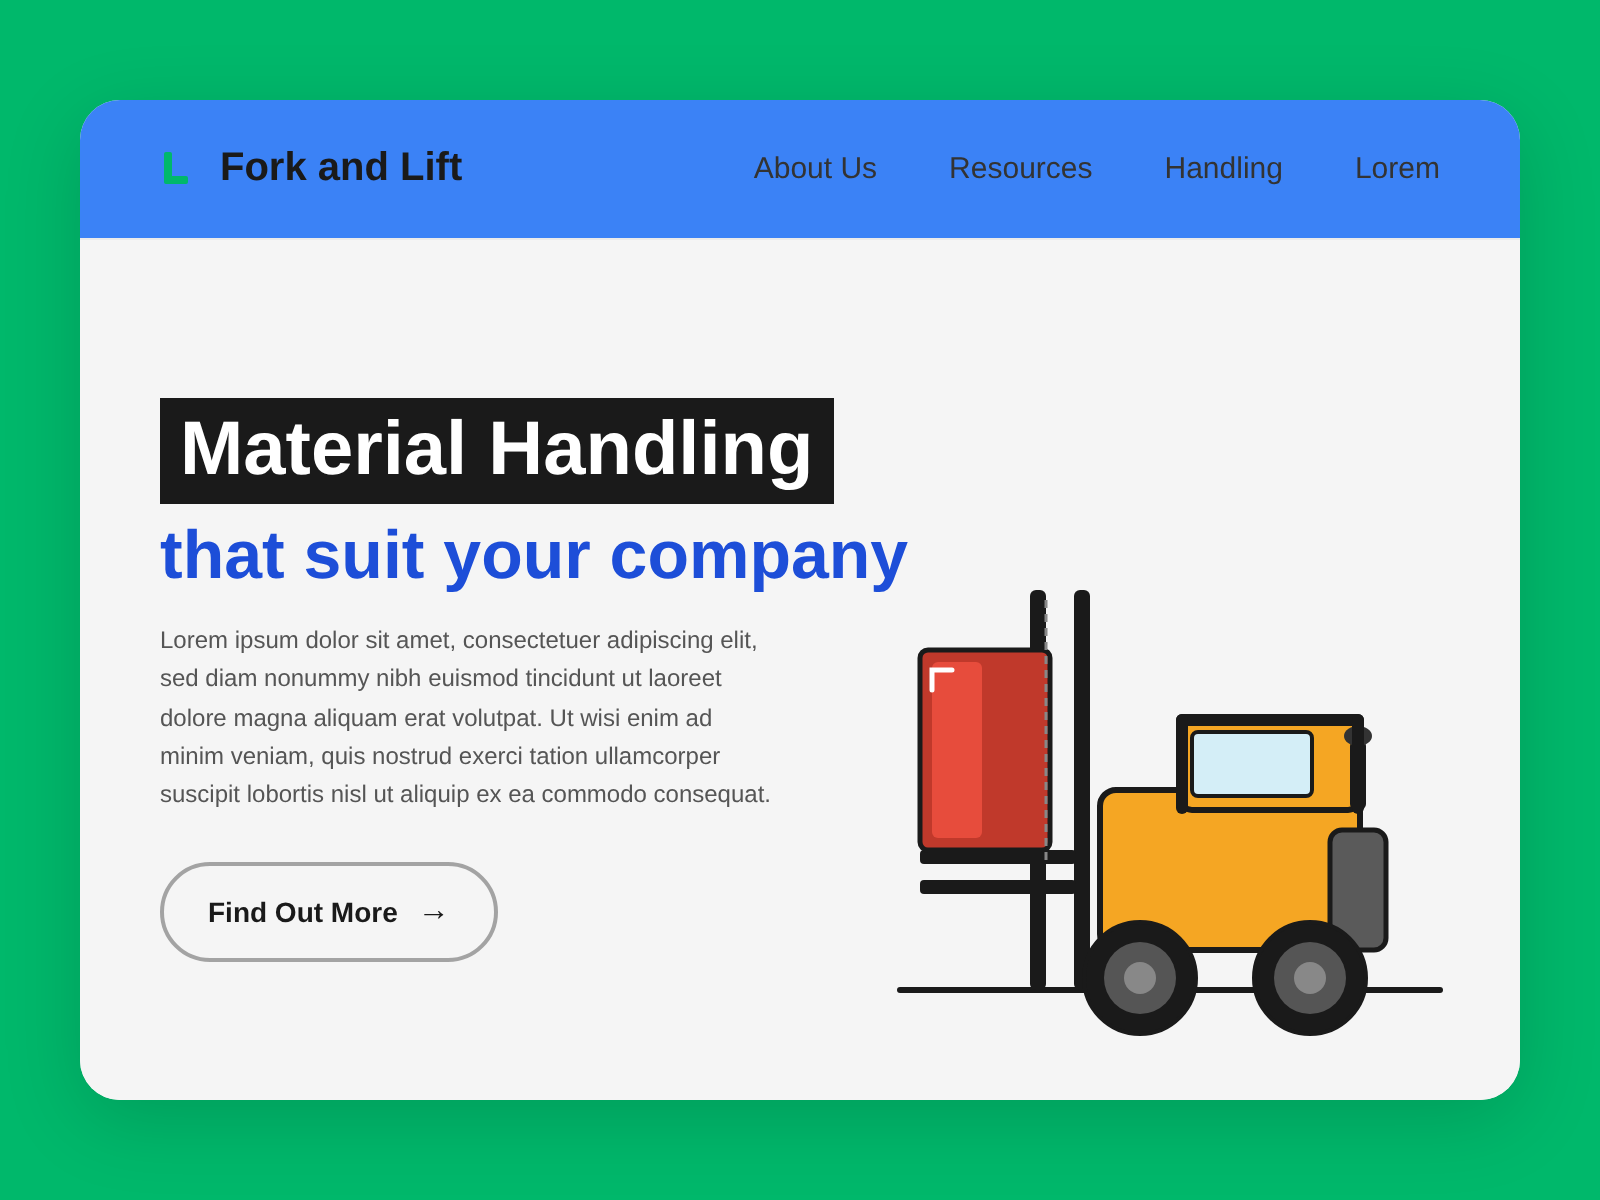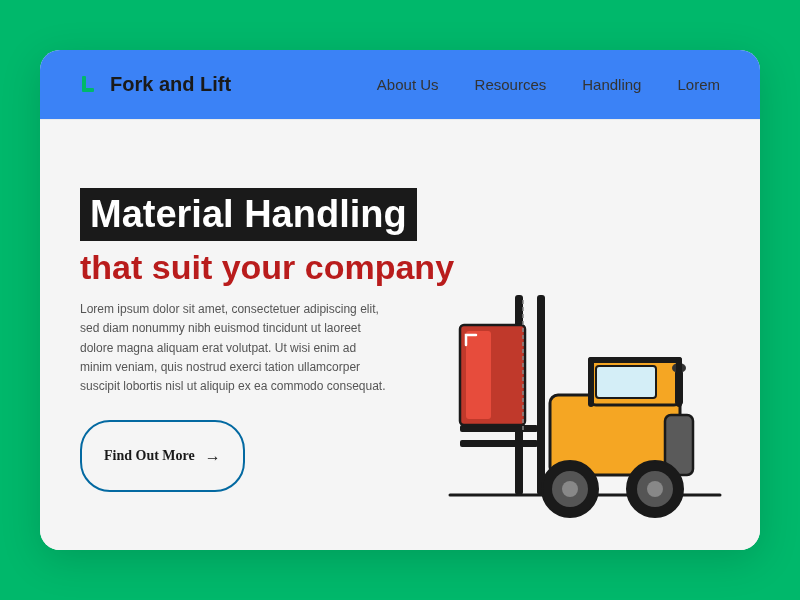--- a/index.html
+++ b/index.html
@@ -101,47 +101,46 @@
       font-size: 38px;
       font-weight: 900;
       padding: 4px 10px;
       display: inline-block;
       line-height: 1.2;
     }
 
     .headline-sub {
       font-size: 34px;
       font-weight: 600;
-      color: #b91c1c;
+      color: #1d4ed8;
       margin-top: 6px;
       line-height: 1.2;
     }
 
     .description {
       font-size: 12px;
       color: #555;
       line-height: 1.6;
       margin-top: 12px;
       max-width: 310px;
     }
 
     .btn-find-out {
       display: inline-flex;
       align-items: center;
       gap: 10px;
       margin-top: 24px;
-      padding: 25px 22px;
-      border: 2px solid #0369a1;
+      padding: 14px 22px;
+      border: 2px solid #a3a3a3;
       border-radius: 30px;
       background: transparent;
       font-size: 14px;
       font-weight: 600;
       cursor: pointer;
       color: #1a1a1a;
-      font-family: Liberation Serif, serif;
     }
 
     .btn-arrow {
       font-size: 16px;
     }
 
     
     .forklift-area {
       position: absolute;
       right: 20px;

